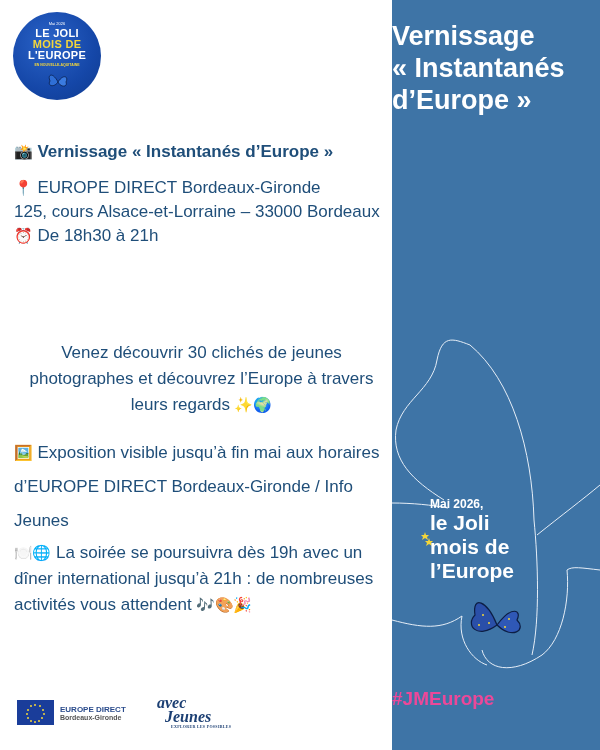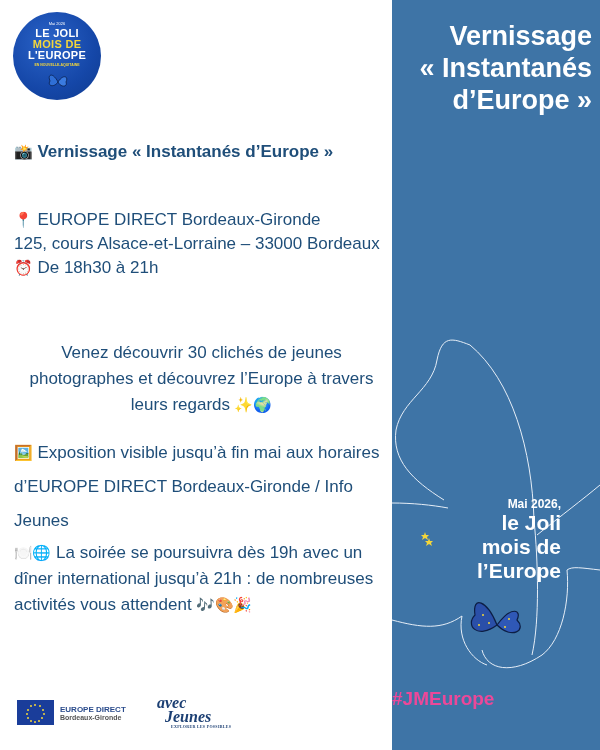--- a/index.html
+++ b/index.html
@@ -20,23 +20,23 @@
     .heading { position:absolute; left:14px; top:142px; font-size:17px; font-weight:bold; color:#1F4E79; }
     .emo { display:inline-block; font-size:15px; }
     .footer-eu { position:absolute; left:17px; top:700px; display:flex; align-items:center; gap:6px; }
     .eu-flag { width:37px; height:25px; background:#1a3d9a; position:relative; }
     .eu-flag .star { position:absolute; width:2px; height:2px; background:#f4d63a; border-radius:1px; }
     .eu-text1 { font-size:8px; font-weight:bold; color:#2b4c8c; }
     .eu-text2 { font-size:7px; font-weight:bold; color:#555; }
     .infoj { position:absolute; left:157px; top:696px; color:#1c3f73; font-family:"Liberation Serif", serif; font-style:italic; font-weight:bold; }
     .infoj .a { font-size:16px; line-height:14px; }
     .infoj .tag { font-size:4px; font-style:normal; letter-spacing:0.3px; }
-    .r-title { position:absolute; right:8px; top:20px; width:200px; text-align:right; color:#fff; font-weight:bold; font-size:27px; line-height:32px; font-family:"Liberation Sans", sans-serif; }
+    .r-title { position:absolute; right:8px; top:20px; width:200px; color:#fff; font-weight:bold; font-size:27px; line-height:32px; font-family:"Liberation Sans", sans-serif; }
     .r-deco { position:absolute; left:0; top:0; }
-    .r-mai { position:absolute; left:392px; top:497px; width:169px; text-align:right; color:#fff; font-weight:bold; }
+    .r-mai { position:absolute; left:392px; top:497px; width:169px; text-align:left; color:#fff; font-weight:bold; }
     .r-mai .m1 { font-size:12px; line-height:14px; margin-left:38px; }
     .r-mai .m2 { font-size:21px; line-height:24px; margin-left:38px; }
     .hashtag { position:absolute; left:392px; top:688px; width:208px; text-align:left; color:#ec4899; font-weight:bold; font-size:19px; }
   </style>
 </head>
 <body>
 
 <div class="left"></div>
 
 <div class="logo-badge">
@@ -49,21 +49,21 @@
     <path d="M11 12 C6 2, 0 4, 3 11 C0 16, 7 18, 11 12 Z" fill="#2f6fd6" stroke="#0b1f4d" stroke-width="0.8"></path>
     <path d="M11 12 C16 4, 22 6, 19 12 C21 17, 14 18, 11 12 Z" fill="#3a7be0" stroke="#0b1f4d" stroke-width="0.8"></path>
   </svg>
 </div>
 
 <div class="heading">
   <span class="emo">📸</span>
   <span>Vernissage  « Instantanés d’Europe »</span>
 </div>
 
-<div class="content" style="top:208px;">
+<div class="content" style="top:176px;">
   <div>
     <span class="emo">📍</span>
     <span>EUROPE DIRECT Bordeaux-Gironde</span>
   </div>
   <div class="j">125, cours Alsace-et-Lorraine – 33000 Bordeaux</div>
   <div>
     <span class="emo">⏰</span>
     <span>De 18h30 à 21h</span>
   </div>
 </div>

